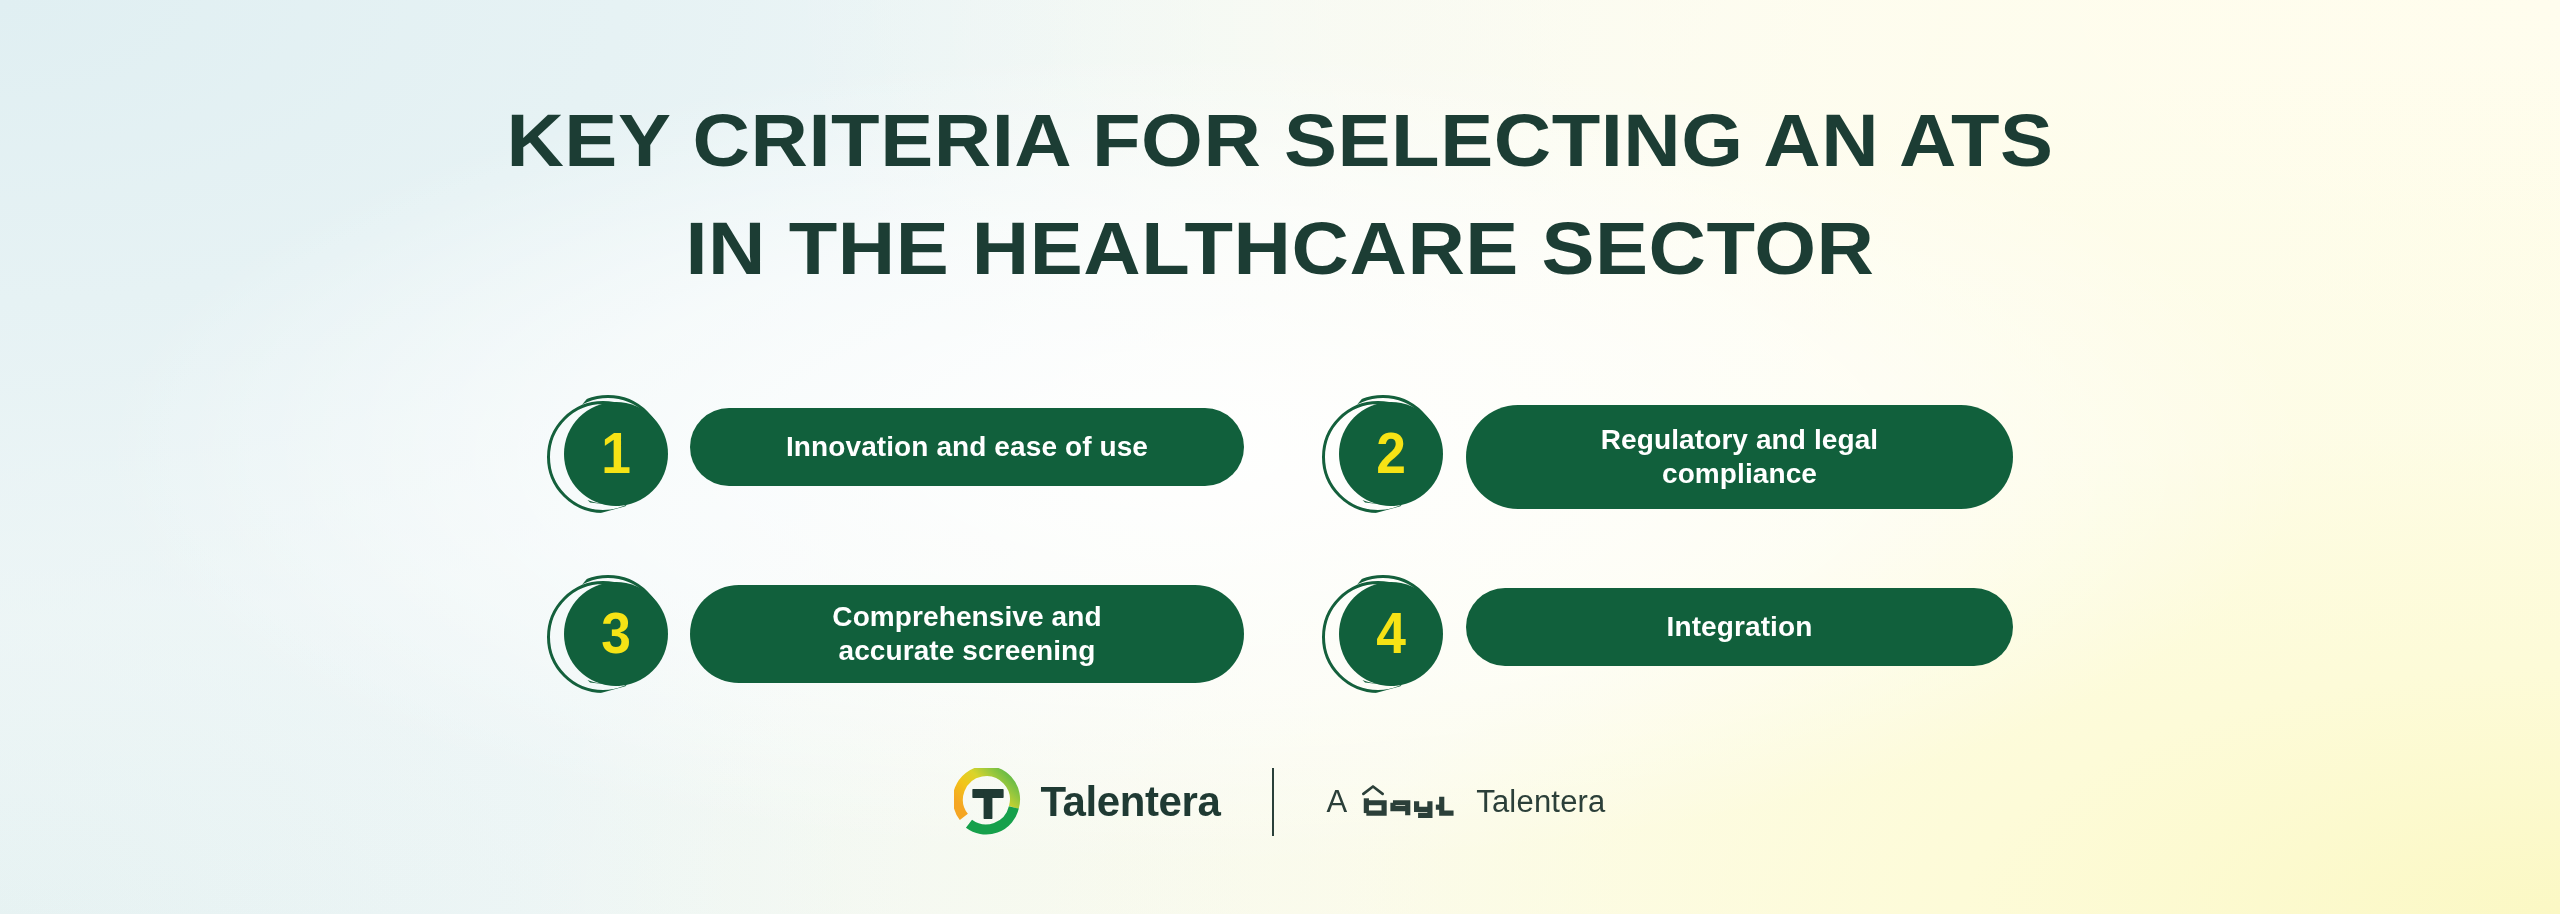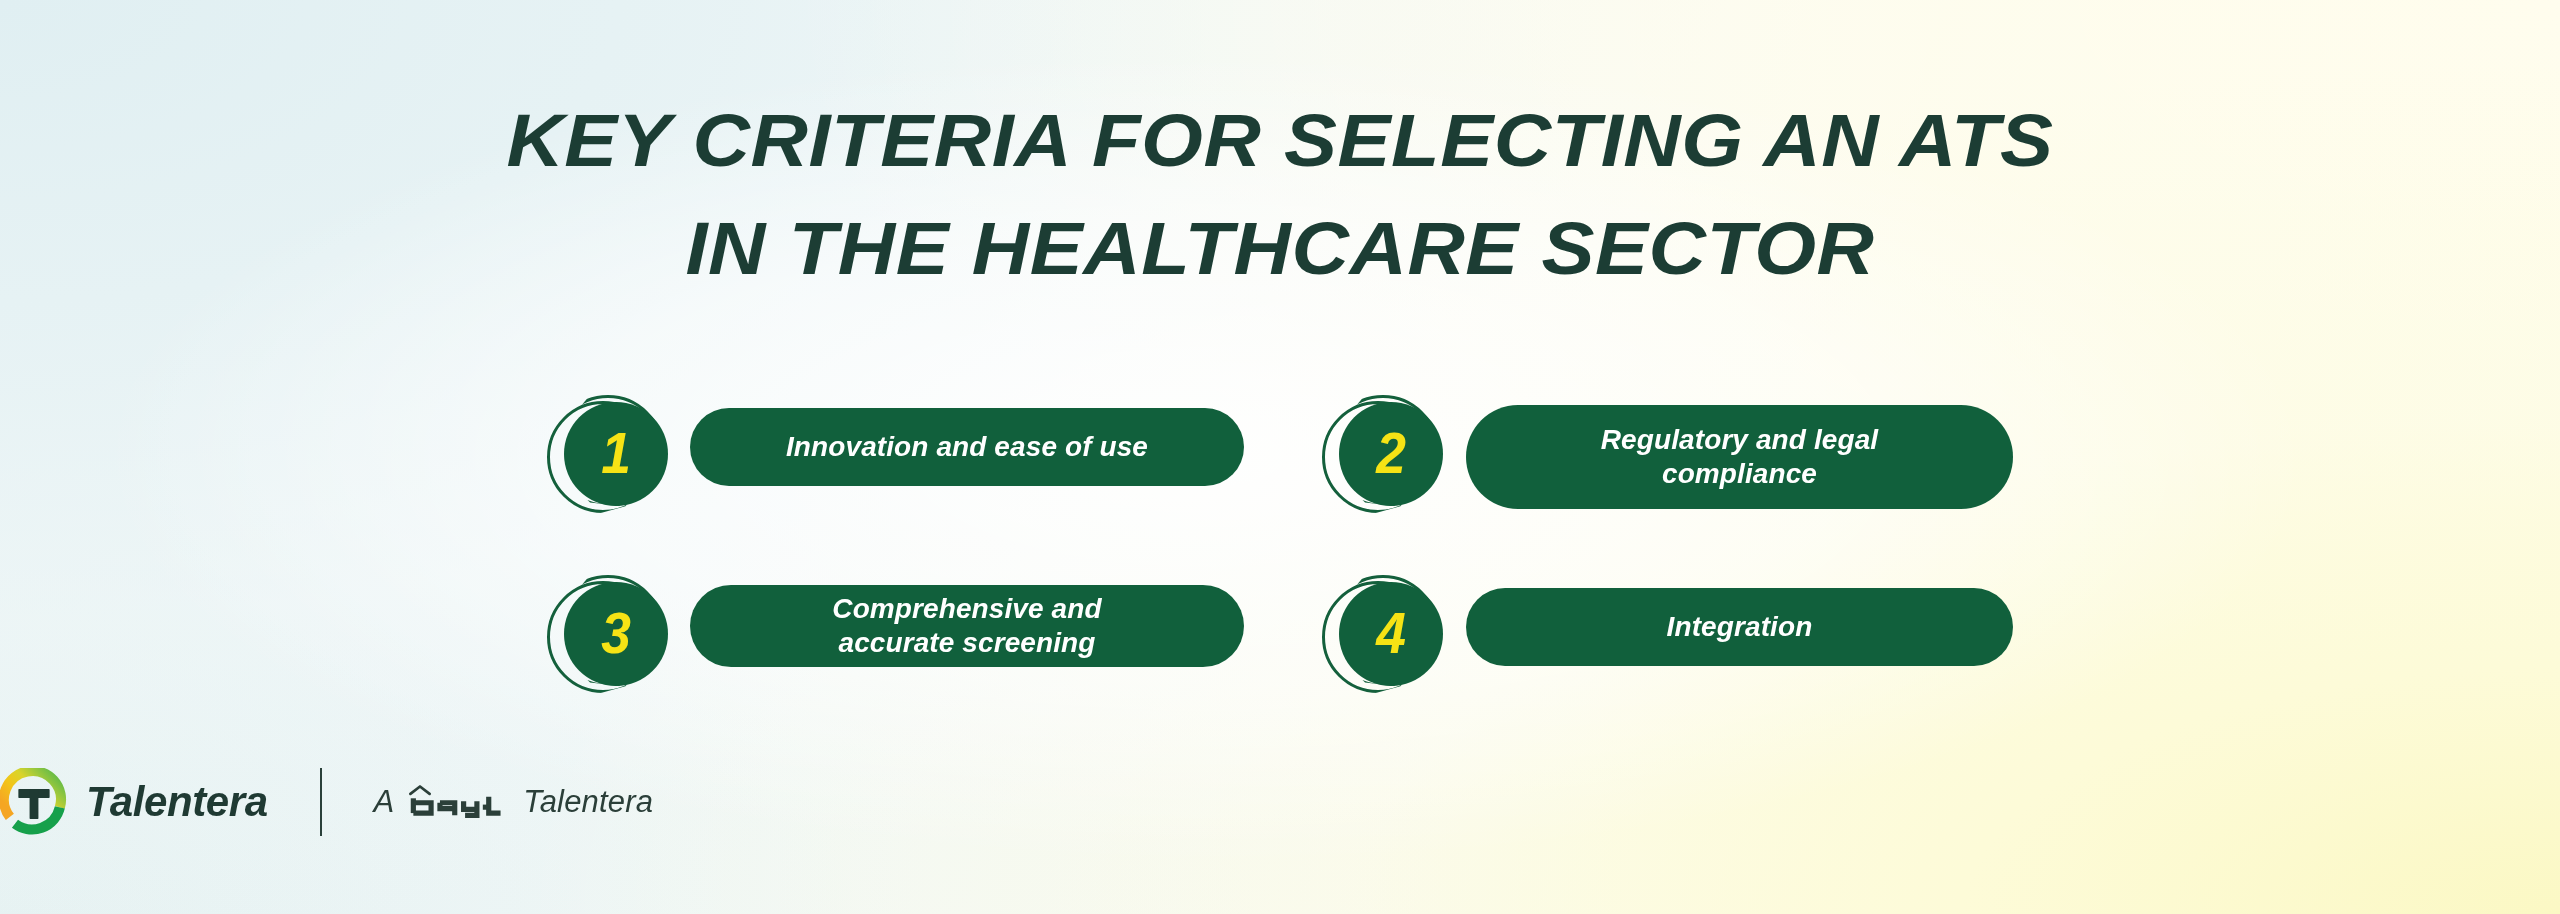--- a/index.html
+++ b/index.html
@@ -20,21 +20,21 @@
       radial-gradient(110% 150% at 0% 0%,    #e0eff2 0%, #e6f2f4 22%, rgba(238,246,247,0.5) 45%, rgba(255,255,255,0) 70%),
       radial-gradient(110% 150% at 0% 100%,  #e6f2f2 0%, rgba(238,246,246,0.55) 32%, rgba(255,255,255,0) 64%),
       linear-gradient(115deg, #e7f2f4 0%, #f4f9f9 32%, #fbfbf3 58%, #fdfbd6 100%);
   }
   #bg-center {
     position:absolute; inset:0;
     background: radial-gradient(60% 62% at 47% 50%, rgba(255,255,255,0.92) 0%, rgba(255,255,255,0.55) 42%, rgba(255,255,255,0) 72%);
   }
 
   
-  #stage { position:absolute; inset:0;font-style:italic; }
+  #stage { position:absolute; inset:0; }
 
   
   #title-block {
     position:absolute;
     top:86px; left:0; width:2560px;
     text-align:center;
   }
   .title-line {
     display:block;
     font-family:"Liberation Sans", sans-serif;
@@ -108,21 +108,21 @@
     line-height:34px;
     color:#ffffff;
     letter-spacing:0.1px;
     white-space:pre-line;
   }
 
   
   #footer-logo {
     position:absolute;
     left:0; top:768px; width:2560px;
-    display:flex; align-items:center; justify-content:flex-start;
+    display:flex; align-items:center; justify-content:center;
   }
   #logo-lockup { display:flex; align-items:center; gap:18px; }
   #logo-mark { width:68px; height:68px; display:block; }
   #brand-name {
     font-family:"Liberation Sans", sans-serif;
     font-weight:700;
     font-size:42px;
     line-height:46px;
     color:#1f3a33;
     letter-spacing:-0.4px;
@@ -186,21 +186,21 @@
     </div>
 
     <div class="criterion" style="left:558px; top:578px; width:690px; height:112px;">
       <div class="badge">
         <div class="badge-ring"></div>
         <div class="badge-ring2"></div>
         <div class="badge-disc">
           <span class="badge-num">3</span>
         </div>
       </div>
-      <div class="pill" style="left:132px; top:7px; width:554px; height:82px;">
+      <div class="pill" style="left:132px; top:7px; width:554px; height:98px;">
         <span class="pill-label">Comprehensive and
 accurate screening</span>
       </div>
     </div>
 
     <div class="criterion" style="left:1333px; top:578px; width:730px; height:112px;">
       <div class="badge">
         <div class="badge-ring"></div>
         <div class="badge-ring2"></div>
         <div class="badge-disc">

